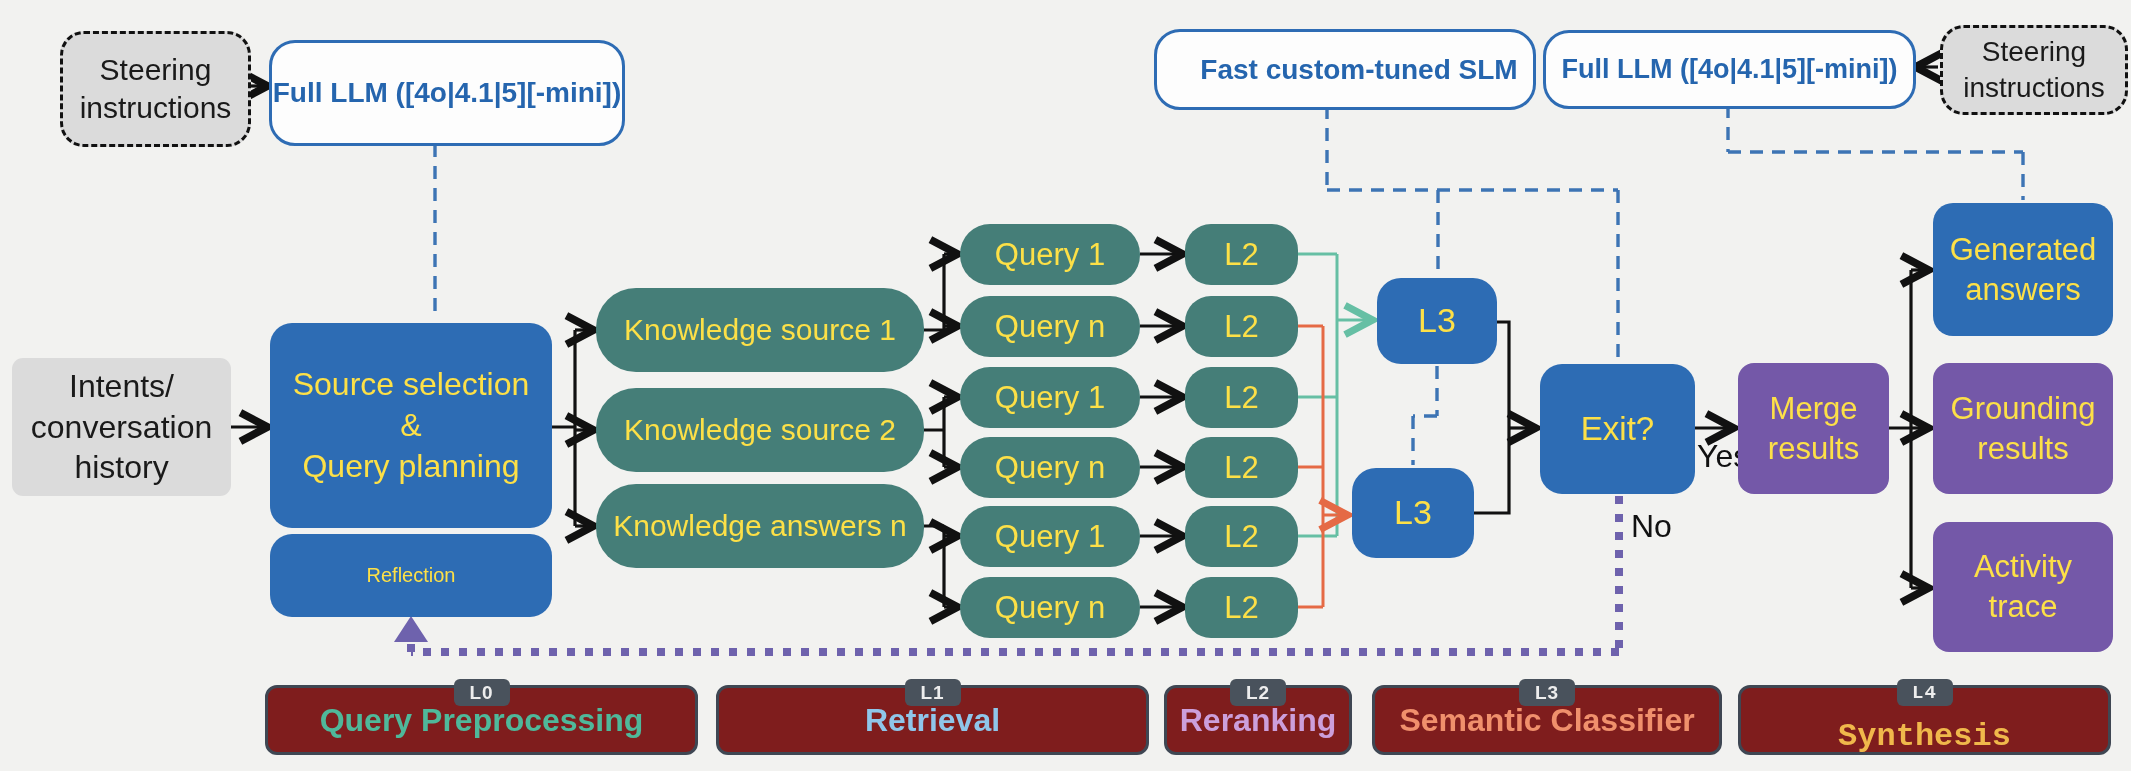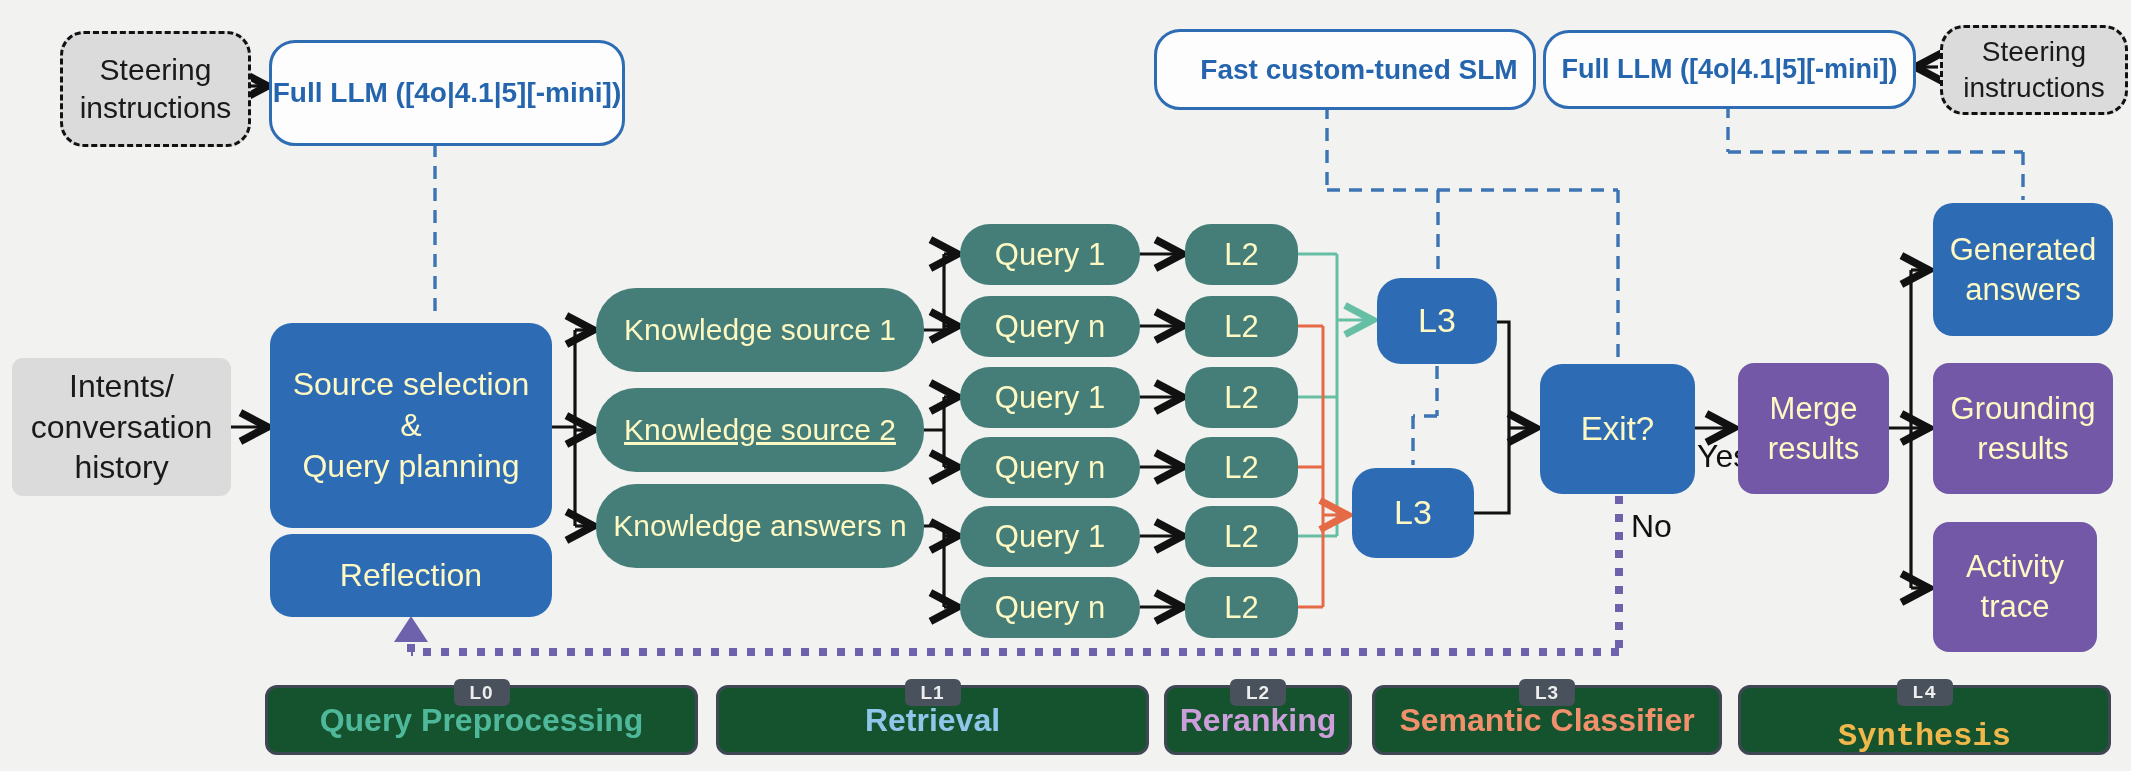--- a/index.html
+++ b/index.html
@@ -1,30 +1,30 @@
 <!DOCTYPE html>
 <html><head>
 <meta charset="utf-8">
 <style>
   html,body{margin:0;padding:0;background:#F2F2F0;}
   body{font-family:"Liberation Sans", sans-serif;}
   .canvas{position:relative;width:2131px;height:771px;background:#F2F2F0;overflow:hidden;}
   .wires{position:absolute;left:0;top:0;z-index:1;}
   .node{position:absolute;z-index:2;display:flex;align-items:center;justify-content:center;
-        text-align:center;white-space:pre-line;color:#fef9c3;line-height:1.28;font-size:31px;}
+        text-align:center;white-space:pre-line;color:#fde047;line-height:1.28;font-size:31px;}
   .blue{background:#2D6CB4;border-radius:22px;}
   .teal{background:#457E78;border-radius:30px;}
   .purple{background:#7458A8;border-radius:16px;}
   .gray{background:#DBDBDB;color:#1A1A1A;border-radius:28px;}
   .dashedge{border:3px dashed #111;}
   .outline{background:#FDFDFD;border:3px solid #2E6CB4;color:#2565AE;font-weight:bold;
            border-radius:26px;white-space:nowrap;}
   .ks{border-radius:40px;}
   .stage{position:absolute;z-index:2;top:685px;height:64px;border:3px solid #3F4753;
-         border-radius:12px;background:#14532d;display:flex;align-items:center;justify-content:center;}
+         border-radius:12px;background:#7f1d1d;display:flex;align-items:center;justify-content:center;}
   .stage .lbl{font-weight:bold;font-size:32px;}
   .tag{position:absolute;left:50%;transform:translateX(-50%);top:-9px;width:56px;height:27px;
        background:#49525C;border-radius:6px;color:#EDEDED;font-size:19px;font-weight:bold;
        display:flex;align-items:center;justify-content:center;letter-spacing:1px;}
   .elabel{font-size:32px;fill:#111;font-family:"Liberation Sans",sans-serif;}
 </style>
 </head>
 <body>
 
 <div class="canvas">
@@ -103,24 +103,24 @@
   <div class="node gray dashedge" style="left:1940px;top:25px;width:182px;height:84px;font-size:28px;border-radius:24px;">Steering
 instructions</div>
 
   <div class="node gray" style="left:12px;top:358px;width:219px;height:138px;font-size:32px;border-radius:11px;">Intents/
 conversation
 history</div>
 
   <div class="node blue" style="left:270px;top:323px;width:282px;height:205px;font-size:32px;">Source selection
 &amp;
 Query planning</div>
-  <div class="node blue" style="left:270px;top:534px;width:282px;height:83px;font-size:32px;">Reflection</div>
+  <div class="node blue" style="left:270px;top:534px;width:282px;height:83px;font-size:20px;">Reflection</div>
 
   <div class="node teal ks" style="left:596px;top:288px;width:328px;height:84px;font-size:30px;">Knowledge source 1</div>
-  <div class="node teal ks" style="left:596px;top:388px;width:328px;height:84px;font-size:30px;text-decoration:underline;">Knowledge source 2</div>
+  <div class="node teal ks" style="left:596px;top:388px;width:328px;height:84px;font-size:30px;">Knowledge source 2</div>
   <div class="node teal ks" style="left:596px;top:484px;width:328px;height:84px;font-size:30px;">Knowledge answers n</div>
 
   <div class="node teal" style="left:960px;top:224px;width:180px;height:61px;">Query 1</div>
   <div class="node teal" style="left:960px;top:296px;width:180px;height:61px;">Query n</div>
   <div class="node teal" style="left:960px;top:367px;width:180px;height:61px;">Query 1</div>
   <div class="node teal" style="left:960px;top:437px;width:180px;height:61px;">Query n</div>
   <div class="node teal" style="left:960px;top:506px;width:180px;height:61px;">Query 1</div>
   <div class="node teal" style="left:960px;top:577px;width:180px;height:61px;">Query n</div>
 
   <div class="node teal" style="left:1185px;top:224px;width:113px;height:61px;border-radius:26px;">L2</div>
@@ -134,21 +134,21 @@
   <div class="node blue" style="left:1352px;top:468px;width:122px;height:90px;font-size:34px;border-radius:24px;">L3</div>
 
   <div class="node blue" style="left:1540px;top:364px;width:155px;height:130px;font-size:33px;">Exit?</div>
 
   <div class="node purple" style="left:1738px;top:363px;width:151px;height:131px;">Merge
 results</div>
   <div class="node blue" style="left:1933px;top:203px;width:180px;height:133px;border-radius:20px;">Generated
 answers</div>
   <div class="node purple" style="left:1933px;top:363px;width:180px;height:131px;">Grounding
 results</div>
-  <div class="node purple" style="left:1933px;top:522px;width:164px;height:130px;">Activity
+  <div class="node purple" style="left:1933px;top:522px;width:180px;height:130px;">Activity
 trace</div>
 
   <div class="stage" style="left:265px;width:427px;">
     <div class="tag">L0</div>
     <div class="lbl" style="color: rgb(79, 184, 154);">Query Preprocessing</div>
   </div>
   <div class="stage" style="left:716px;width:427px;">
     <div class="tag">L1</div>
     <div class="lbl" style="color: rgb(143, 198, 234);">Retrieval</div>
   </div>

